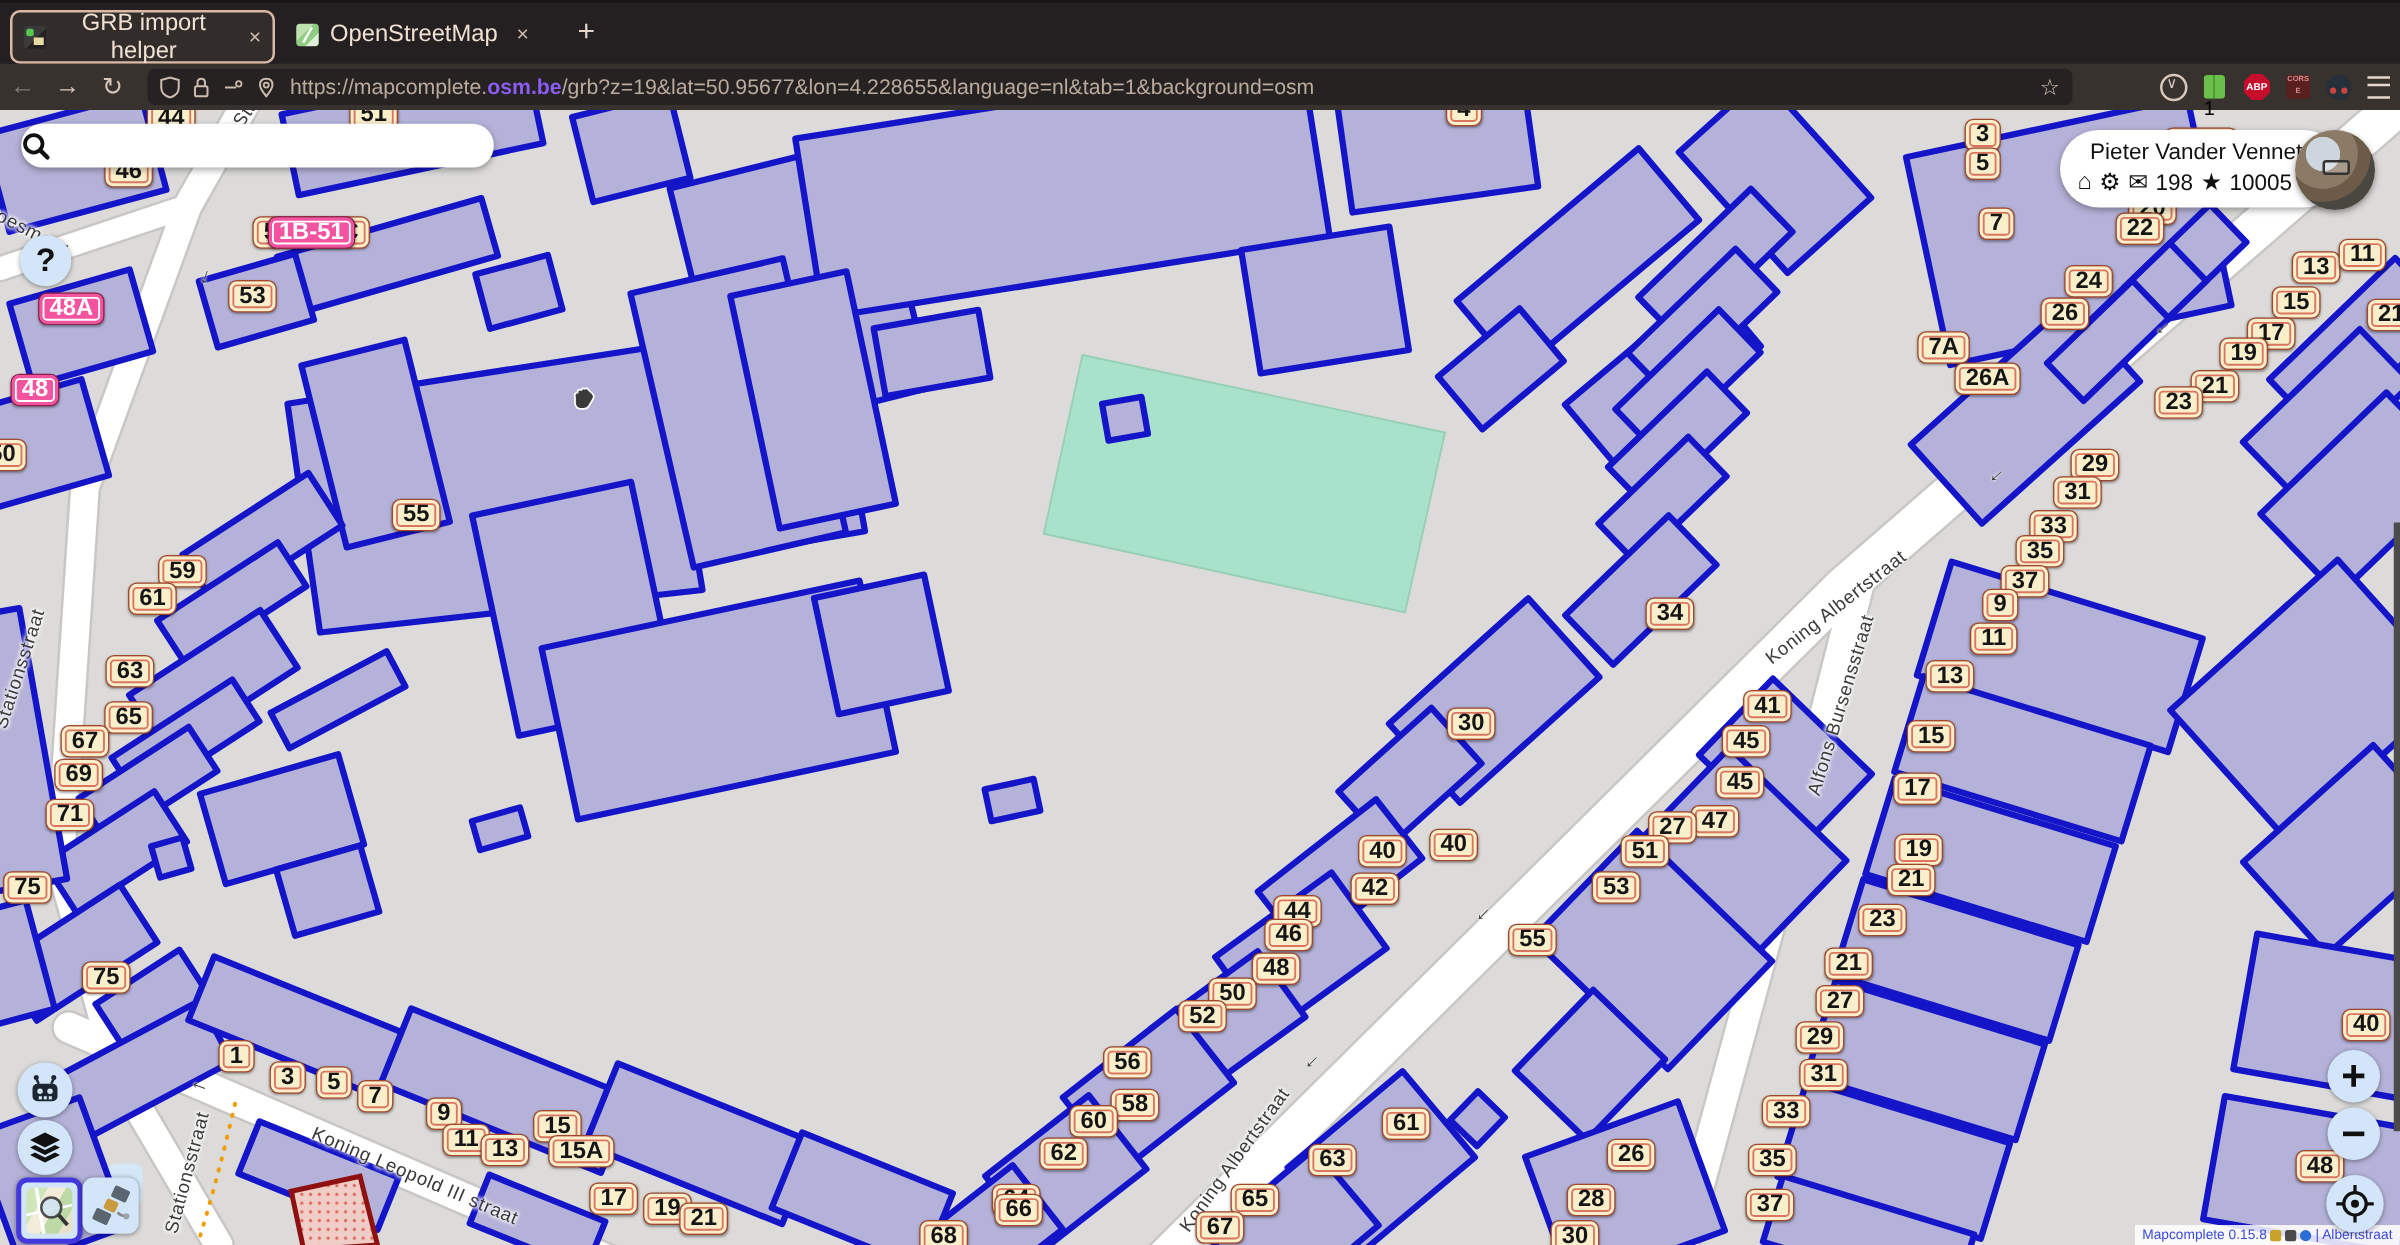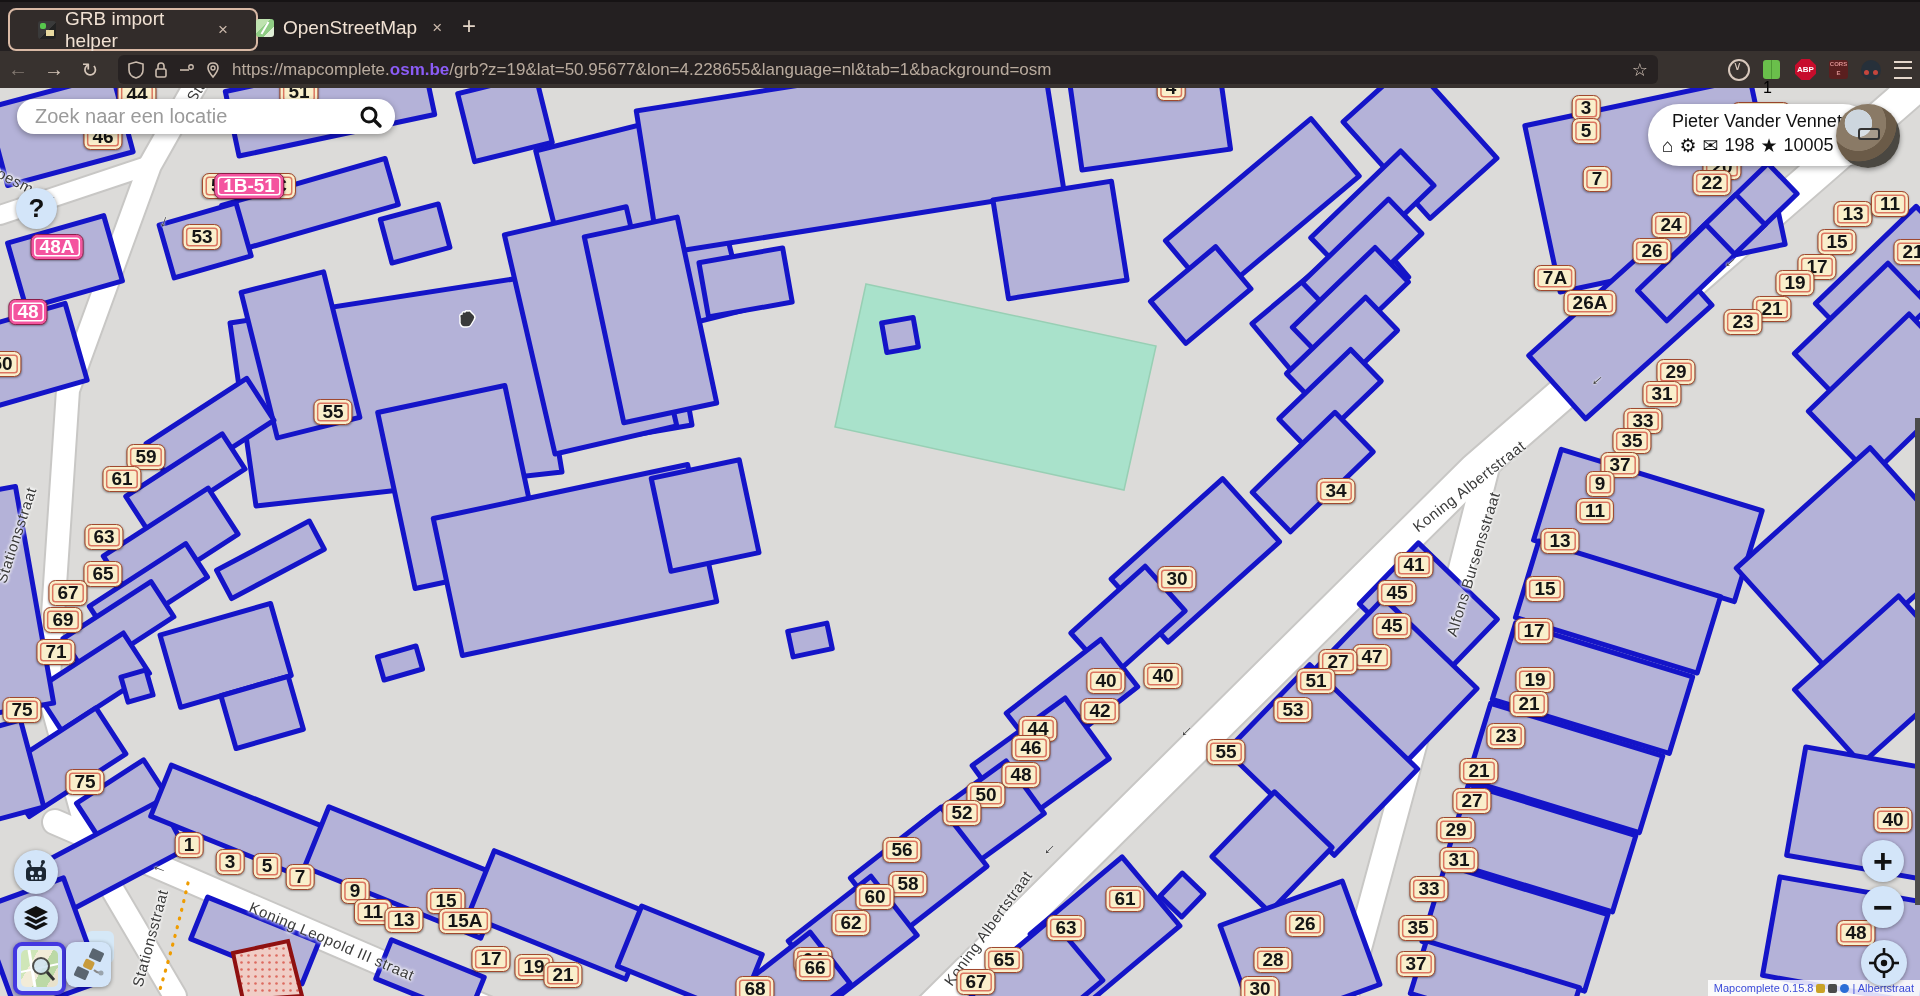--- a/index.html
+++ b/index.html
@@ -1,21 +1,21 @@
 <!DOCTYPE html>
 <html style="--map-bg: #dcdbd9; --building-fill: #b4b2d8; --building-stroke: #1414c8; --road: #ffffff; --green-field: #a9e2cb; --badge-bg: #f9efcb; --badge-inner: #dc7560; --pink: #f4549f; --select-border: #4338e0;"><head>
 <meta charset="utf-8">
 <style>
   html,body{margin:0;padding:0;width:1920px;height:996px;overflow:hidden;
     font-family:"Liberation Sans",sans-serif;background:#dcdbd9;}
   
   #chrome{position:absolute;left:0;top:0;width:1920px;height:88px;z-index:50;}
   #tabbar{position:absolute;left:0;top:0;width:100%;height:51px;background:#242021;border-top:2px solid #161314;}
   .tab{position:absolute;top:6px;height:39px;display:flex;align-items:center;gap:9px;
-       padding:0 28px;border-radius:8px;color:#f0e1d3;font-size:19px;}
+       padding:0 9px;border-radius:8px;color:#f0e1d3;font-size:19px;text-align:center;}
   .tab.active{border:2px solid #d9b9a5;background:#322c2a;}
   .tab .close{margin-left:6px;color:#cbb9ab;font-size:17px;}
   .favicon{width:18px;height:18px;border-radius:3px;flex:0 0 18px;}
   #fav-grb{background:linear-gradient(135deg,#3a3a3a 55%,#222 55%);position:relative;}
   #fav-grb:before{content:"";position:absolute;left:2px;top:2px;width:6px;height:6px;background:#57c84d;border-radius:2px;}
   #fav-grb:after{content:"";position:absolute;right:2px;bottom:3px;width:8px;height:6px;background:#e8d9a0;}
   #fav-osm{background:linear-gradient(135deg,#bfe3b0 0 40%,#8fcc84 40% 70%,#dfeed6 70%);position:relative;}
   #fav-osm:after{content:"";position:absolute;left:8px;top:2px;width:2px;height:14px;background:#fff;transform:rotate(30deg);}
   #newtab{position:absolute;left:462px;top:10px;color:#e4d5c7;font-size:24px;}
   #toolbar{position:absolute;left:0;top:51px;width:100%;height:37px;background:#38322f;display:flex;align-items:center;}
@@ -403,21 +403,20 @@
       <div class="badge" style="left: 563px; top: 975px;">21</div>
     </div>
 
   <div id="handcursor">
     <svg width="24" height="24" viewBox="0 0 24 24">
       <path d="M5 12 q-1 -4 2 -4 q0 -3 3 -2 q1 -2 3 -1 q2 -1 3 1 l3 3 q2 2 0 5 l-3 5 q-1 2 -4 2 l-3 0 q-3 0 -4 -4 z" fill="#3a3a3a" stroke="#ffffff" stroke-width="1.4"></path>
     </svg>
   </div>
 
   <div id="searchbox">
-    <input type="text" placeholder="Zoek naar een locatie" style="">
     <svg width="24" height="24" viewBox="0 0 24 24">
       <circle cx="10" cy="10" r="7" fill="none" stroke="#111" stroke-width="3"></circle>
       <line x1="15.5" y1="15.5" x2="21" y2="21" stroke="#111" stroke-width="3.4" stroke-linecap="round"></line>
     </svg>
   </div>
 
   <div class="roundbtn" id="helpbtn">?</div>
 
   <div id="userpanel">
     <div id="username">Pieter Vander Vennet</div>

